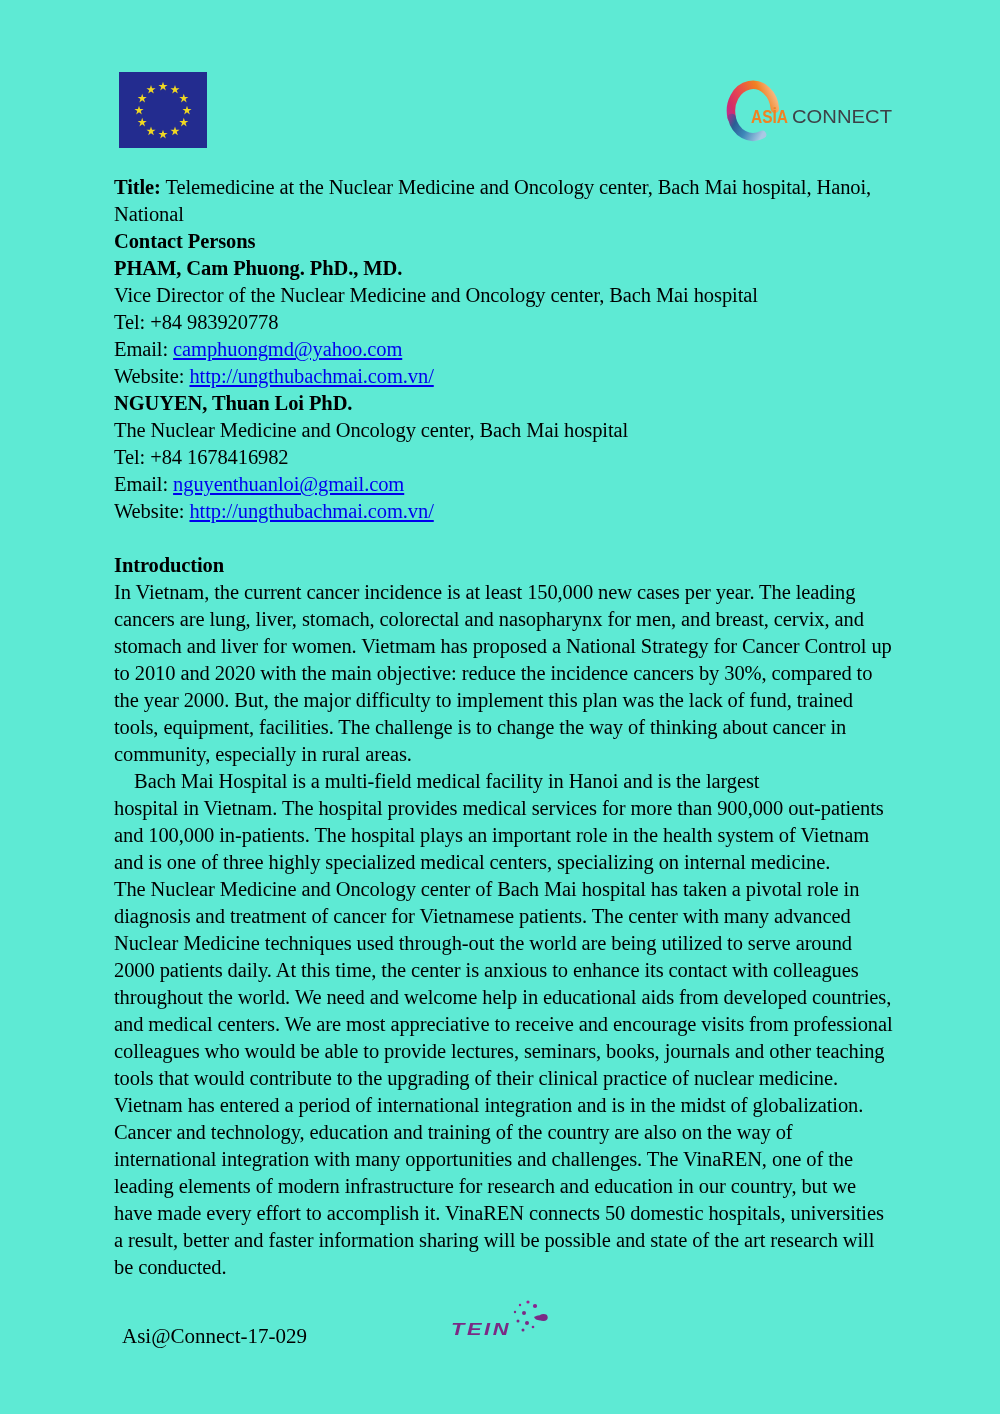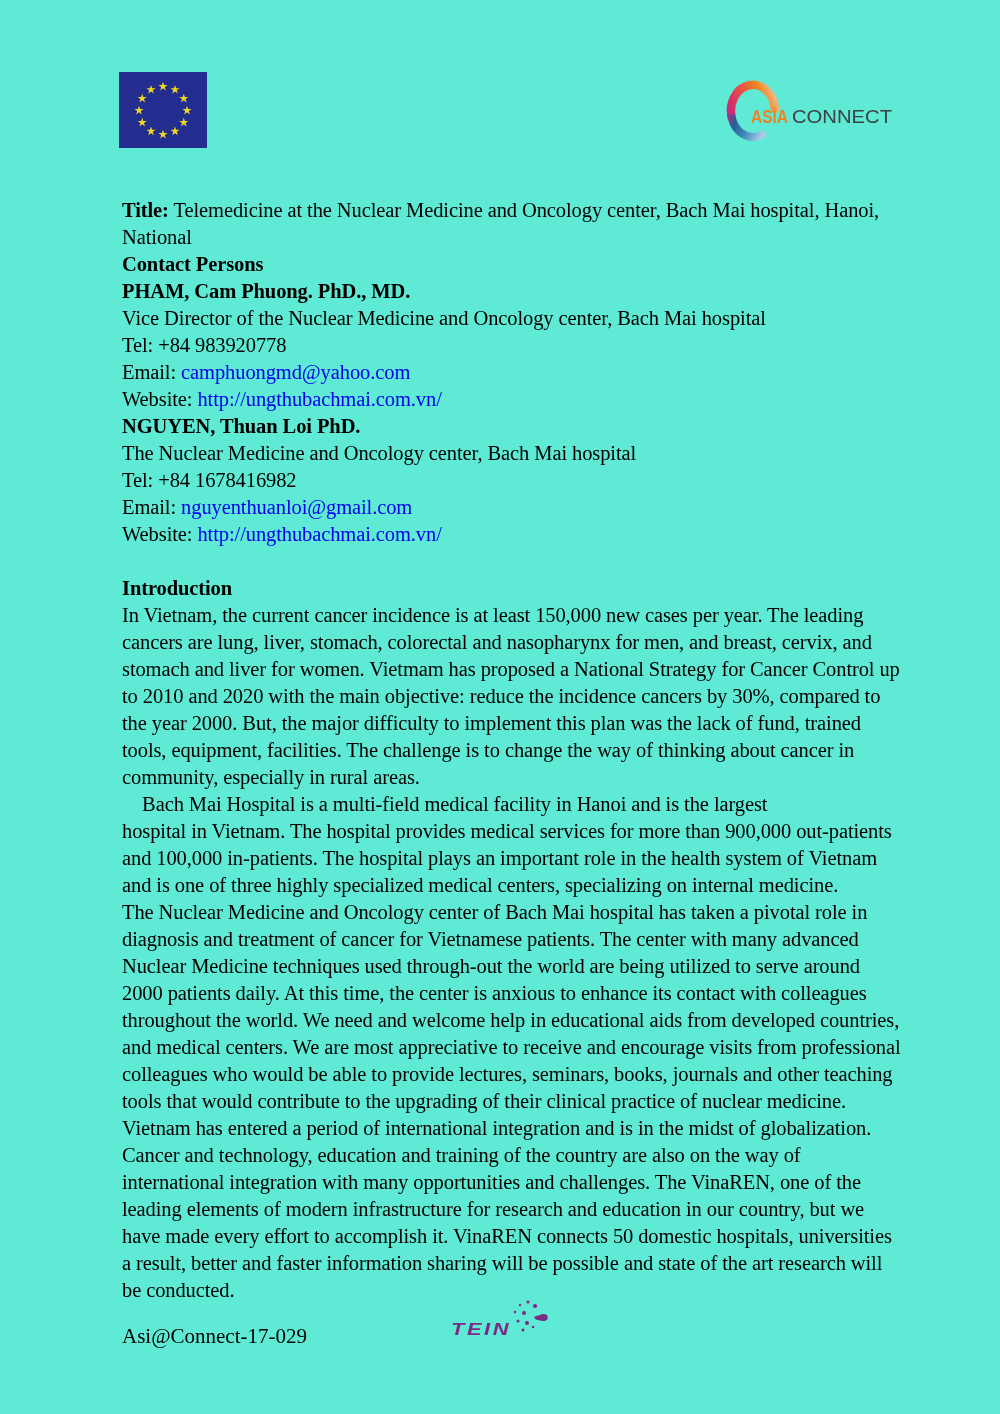--- a/index.html
+++ b/index.html
@@ -1,24 +1,24 @@
 <!DOCTYPE html>
 <html><head>
 <meta charset="utf-8">
 <style>
   html,body { margin:0; padding:0; background:#ffffff; }
   .page {
     position:relative; width:1000px; height:1414px; background:#5eead4;
     font-family:"Liberation Serif", serif; color:#000000; overflow:hidden;
   }
-  .content { position:absolute; left:122px; top:174px; width:800px;margin-top:23px; }
+  .content { position:absolute; left:114px; top:174px; width:800px; }
   .line { white-space:pre; font-size:20.5px; line-height:27px; height:27px; letter-spacing:-0.1px; }
   .bold { font-weight:bold; }
   .spacer { height:27px; }
-  a.doclink { color:#0000EE; cursor:pointer; }
+  a.doclink { color:#0000EE; text-decoration:underline; cursor:pointer; }
   .eu-flag { position:absolute; left:119px; top:72px; }
   .ac-logo { position:absolute; left:726px; top:78px; }
   .footer-code { position:absolute; left:122px; top:1323px; font-size:21px; line-height:27px; white-space:pre; }
   .tein-logo { position:absolute; left:448px; top:1292px; }
   svg text { font-family:"Liberation Sans", sans-serif; }
 </style>
 </head>
 <body>
 
 <div class="page">

